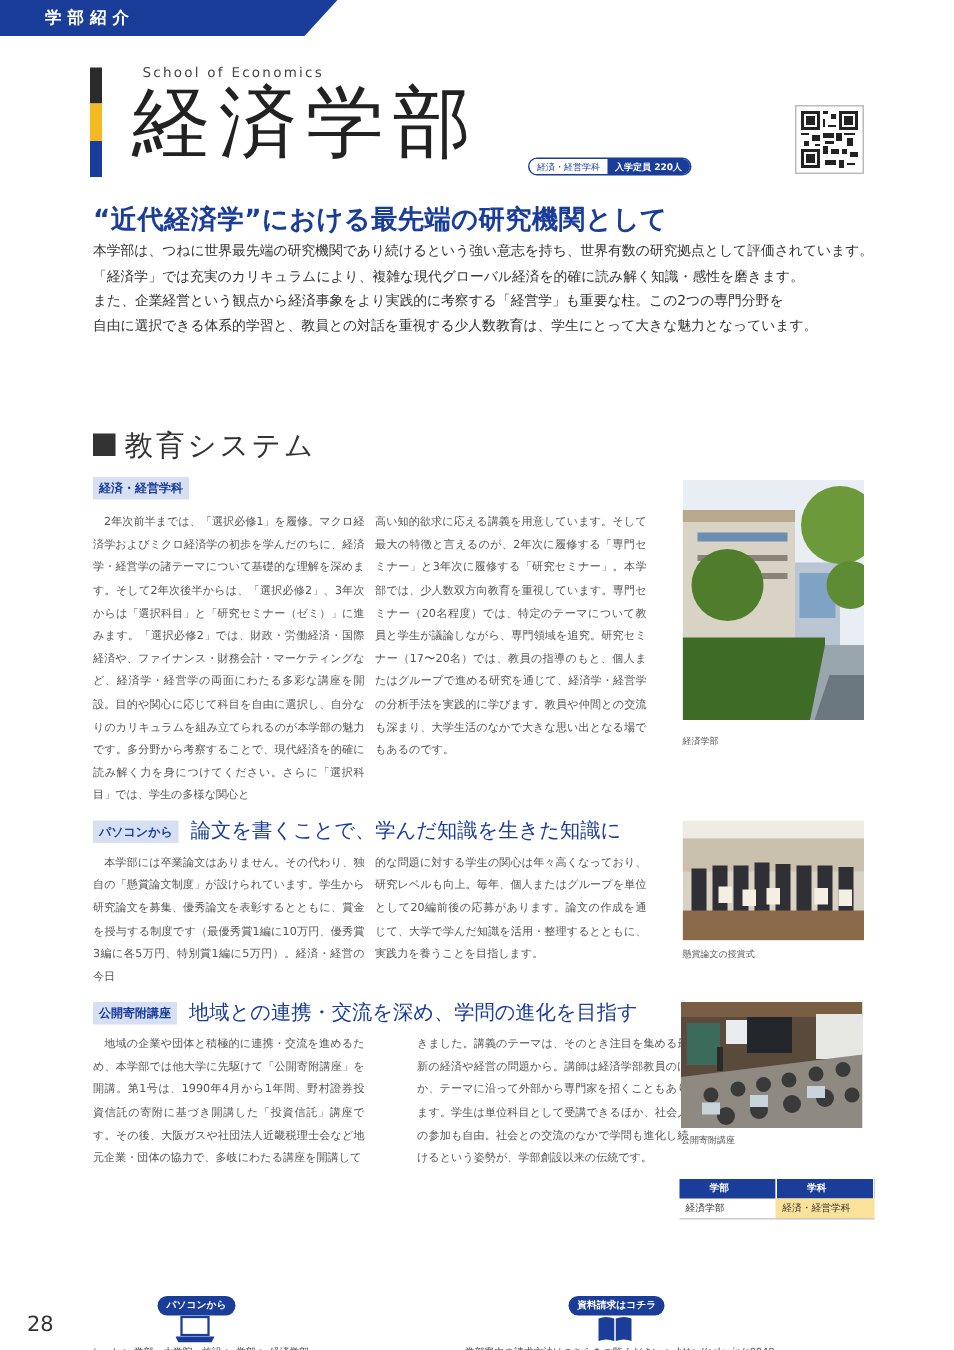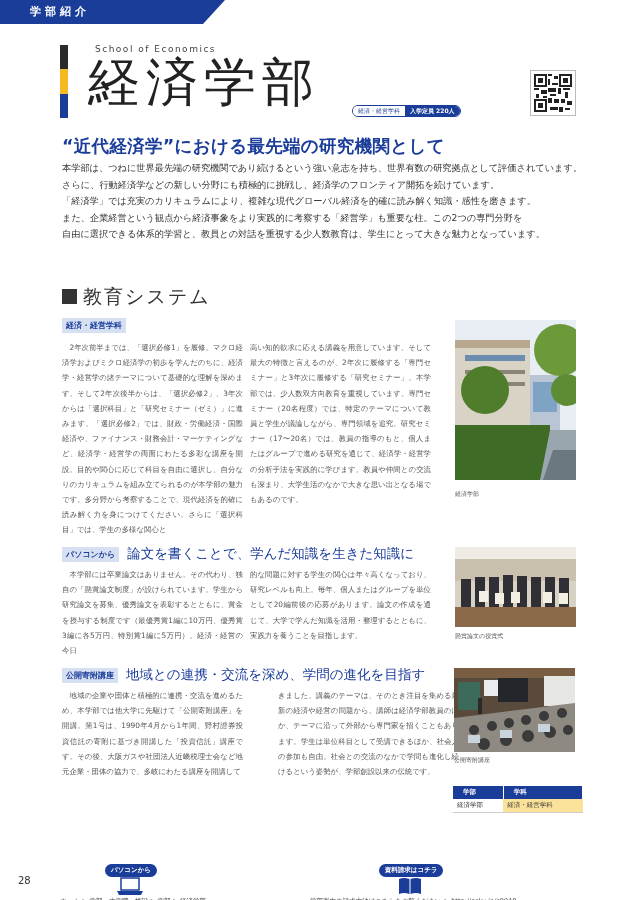--- a/index.html
+++ b/index.html
@@ -30,25 +30,25 @@
   .sub-head { position: absolute; left: 62px; display: flex; align-items: center; }
   .sub-tag { background: #d6e0f2; color: #1b3d9a; font-size: 8px; font-weight: bold; padding: 2px 4px; margin-right: 8px; }
   .sub-text { color: #1b3d9a; font-size: 13.5px; }
 
   .col { position: absolute; font-size: 7.4px; line-height: 15.2px; color: #555; text-align: justify; }
 
   .photo { position: absolute; overflow: hidden; }
   .caption { position: absolute; font-size: 6px; color: #555; }
 
   .info-table { position: absolute; left: 453px; top: 786px; width: 130px; border-collapse: collapse; font-size: 6.5px; }
-  .info-table th { background: #1b3d9a; color: #fff; text-align: left; padding: 2px 10px; border-right: 1px solid #fff; }
+  .info-table th { background: #1b3d9a; color: #fff; text-align: left; padding: 2px 20px; border-right: 1px solid #fff; }
   .info-table td { padding: 2px 4px; border-bottom: 1px solid #ccc; color: #333; }
   .info-table td.hl { background: #fbe29a; }
 
-  .page-num { position: absolute; left: 18px; top: 875px; font-size: 10px; color: #333; }
+  .page-num { position: absolute; left: 18px; top: 875px; font-size: 14px; color: #333; }
   .footer { position: absolute; top: 864px; display: flex; align-items: center; font-size: 6.5px; color: #444; flex-direction: column; }
   .fpill { background: #1b3d9a; color: #fff; font-weight: bold; font-size: 6.5px; padding: 2px 6px; border-radius: 7px; margin-right: 4px; }
   .ficon { margin-right: 6px; }
 </style>
 </head>
 <body>
 
 <div class="topband">
   <svg width="225" height="24" viewBox="0 0 225 24">
     <polygon points="0,0 225,0 203,24 0,24" fill="#1b3d9a"></polygon>
@@ -102,21 +102,20 @@
         <rect x="14" y="18" width="2" height="3"></rect>
       <rect x="17" y="19" width="3" height="1"></rect>
         <rect x="5" y="12" width="2" height="1"></rect>
     </g>
   </svg>
 </div>
 
 <div class="headline">“近代経済学”における最先端の研究機関として</div>
 <div class="intro">
   <div>本学部は、つねに世界最先端の研究機関であり続けるという強い意志を持ち、世界有数の研究拠点として評価されています。</div>
-  <div>さらに、行動経済学などの新しい分野にも積極的に挑戦し、経済学のフロンティア開拓を続けています。</div>
   <div>「経済学」では充実のカリキュラムにより、複雑な現代グローバル経済を的確に読み解く知識・感性を磨きます。</div>
   <div>また、企業経営という観点から経済事象をより実践的に考察する「経営学」も重要な柱。この2つの専門分野を</div>
   <div>自由に選択できる体系的学習と、教員との対話を重視する少人数教育は、学生にとって大きな魅力となっています。</div>
 </div>
 
 <div class="sec-title">
   <span class="sq"></span><span>教育システム</span>
 </div>
 
 <div class="sub-head" style="top:318px;">

